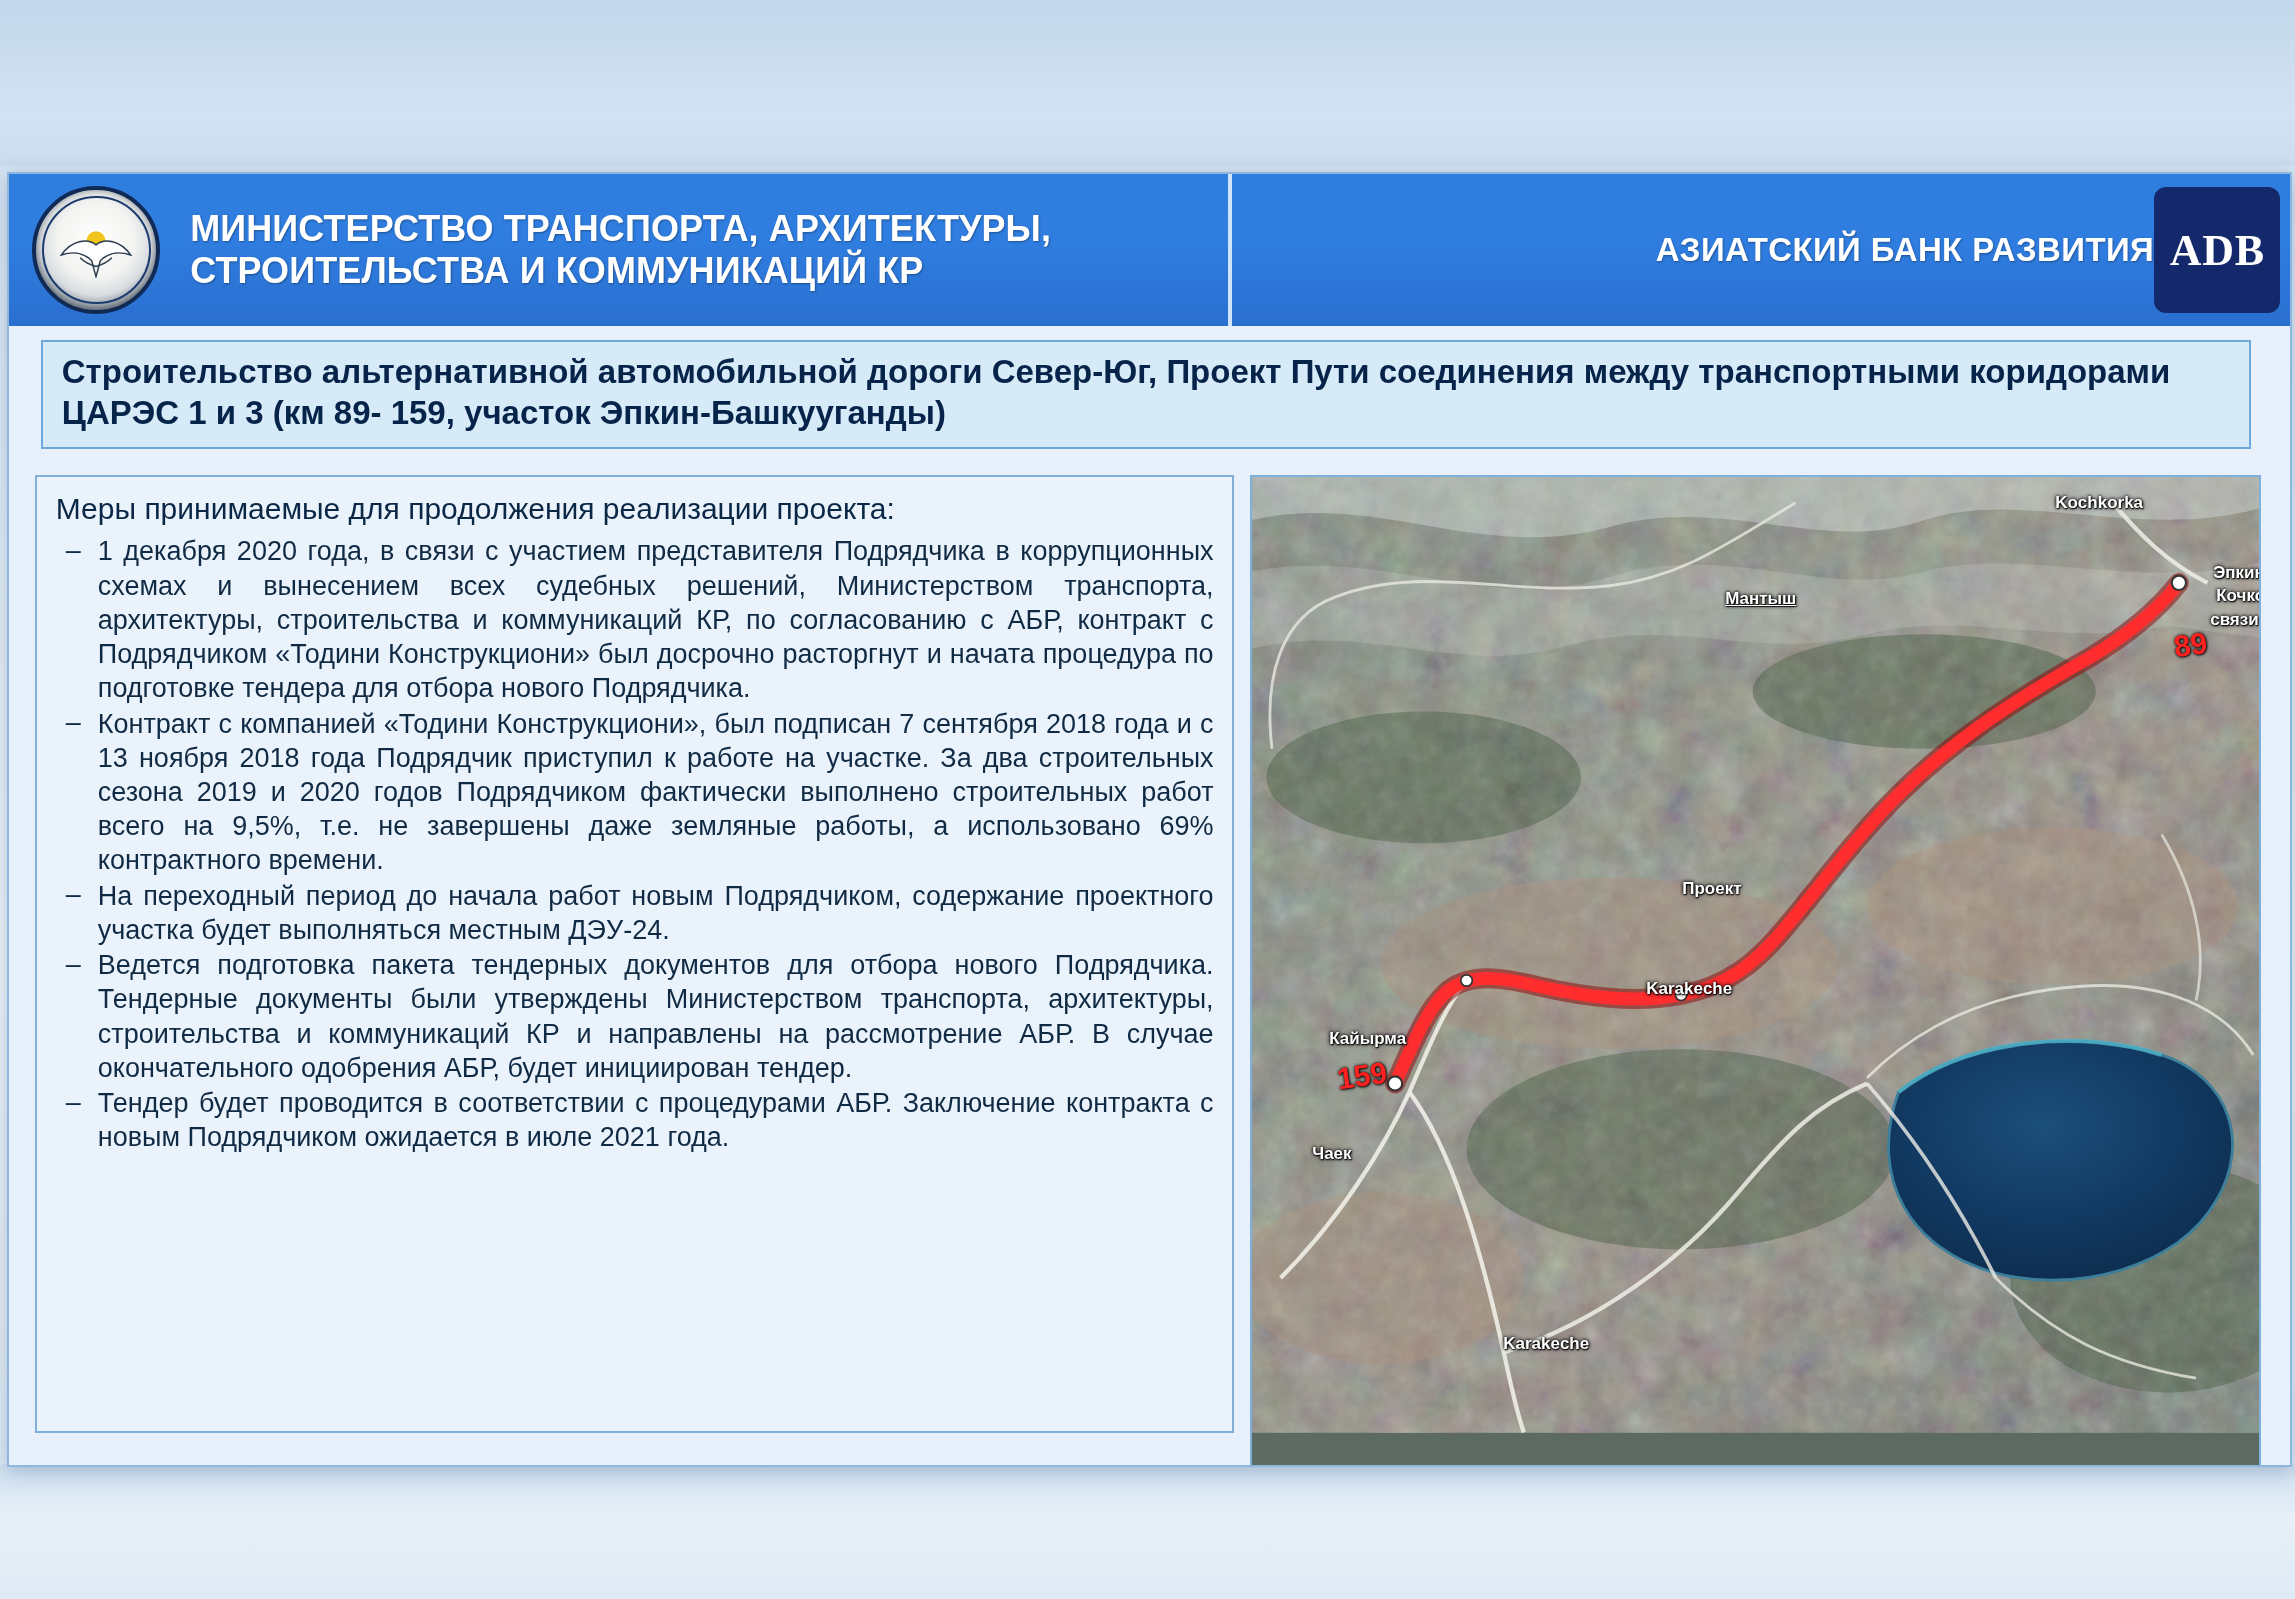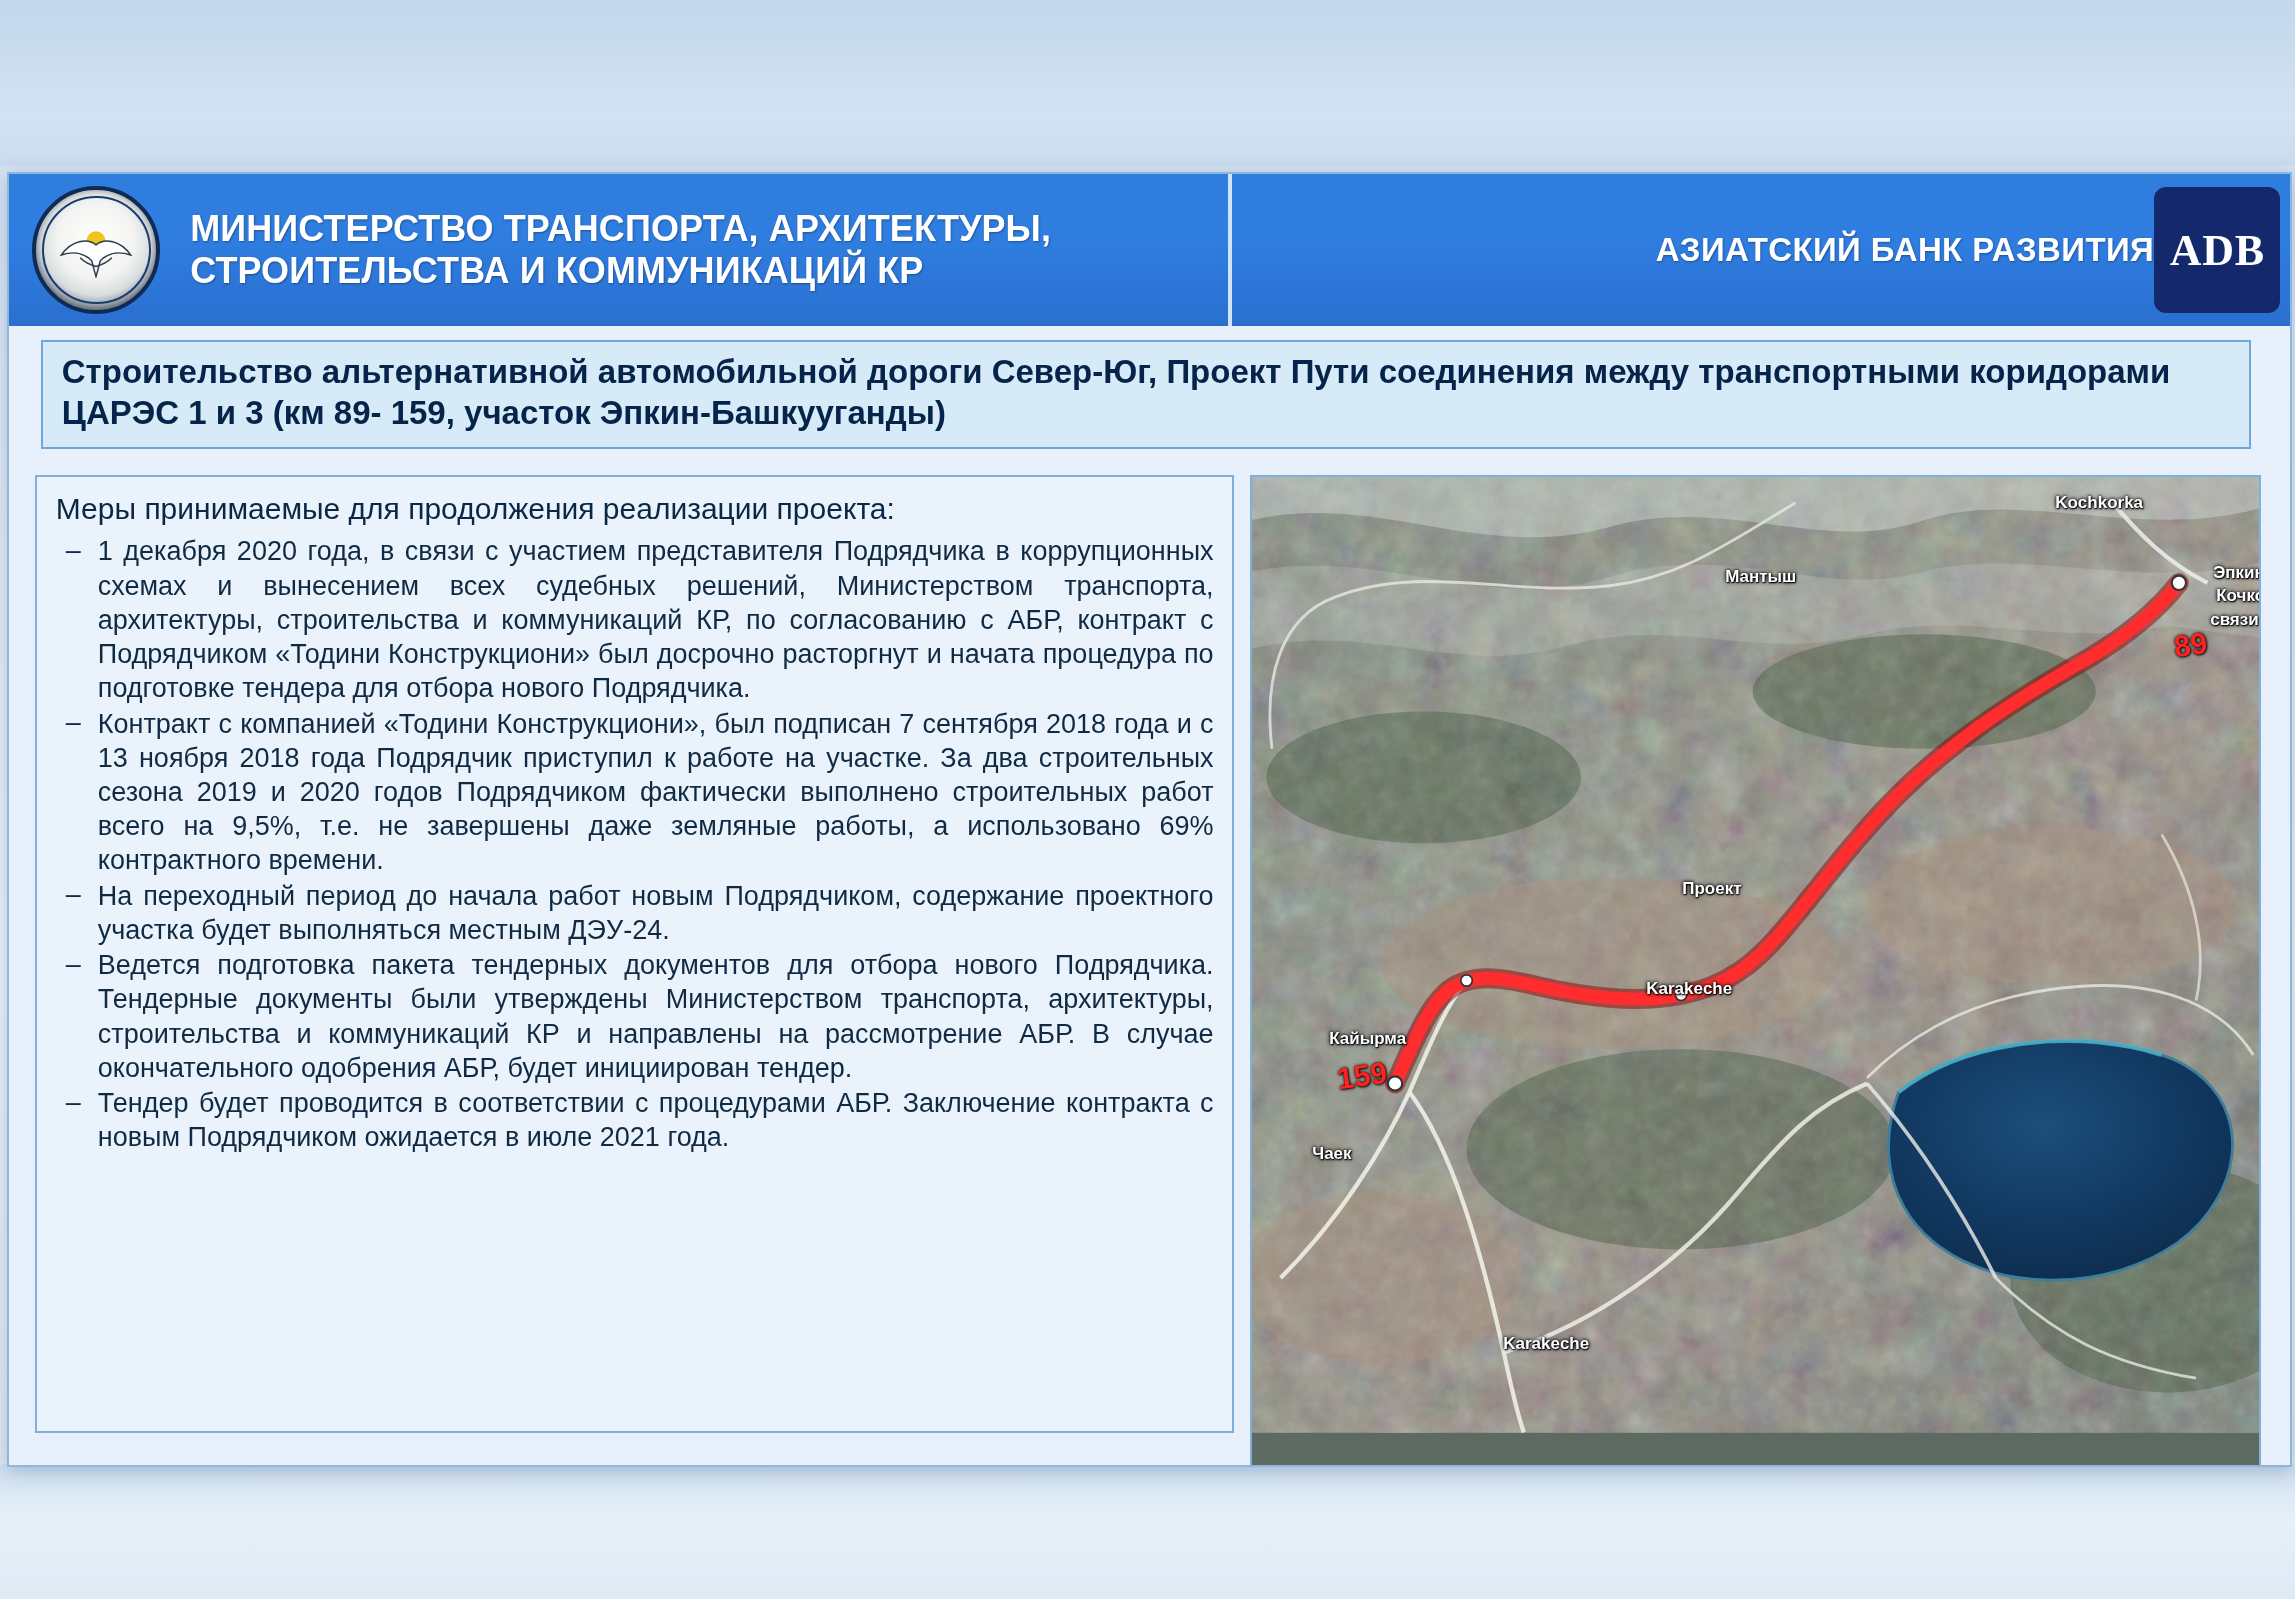--- a/index.html
+++ b/index.html
@@ -328,21 +328,21 @@
       <path d="M100 424 C 112 398, 122 372, 136 360 C 152 346, 176 350, 200 356 C 236 364, 268 368, 300 362 C 332 356, 352 340, 372 316 C 396 288, 420 254, 452 222 C 492 182, 540 152, 586 126 C 616 108, 634 92, 648 74" fill="none" stroke="#8d0000" stroke-width="14" stroke-linecap="round" opacity="0.5"></path>
       <path d="M100 424 C 112 398, 122 372, 136 360 C 152 346, 176 350, 200 356 C 236 364, 268 368, 300 362 C 332 356, 352 340, 372 316 C 396 288, 420 254, 452 222 C 492 182, 540 152, 586 126 C 616 108, 634 92, 648 74" fill="none" stroke="#ff2d2d" stroke-width="9" stroke-linecap="round"></path>
 
       <circle cx="100" cy="424" r="5" fill="#ffffff" stroke="#333" stroke-width="1.5"></circle>
       <circle cx="648" cy="74" r="5" fill="#ffffff" stroke="#333" stroke-width="1.5"></circle>
       <circle cx="150" cy="352" r="4" fill="#ffffff" stroke="#333" stroke-width="1.2"></circle>
       <circle cx="300" cy="362" r="4" fill="#ffffff" stroke="#333" stroke-width="1.2"></circle>
     </svg>
 
     <div class="map-label" style="left:803px; top:16px;">Kochkorka</div>
-    <div class="map-label" style="left:473px; top:90px;">Мантыш</div>
+    <div class="map-label" style="left:473px; top:112px;text-decoration:underline;">Мантыш</div>
     <div class="map-label" style="left:961px; top:86px;">Эпкин-</div>
     <div class="map-label" style="left:964px; top:109px;">Кочкор</div>
     <div class="map-label" style="left:958px; top:133px;">связи</div>
     <div class="map-label" style="left:430px; top:402px;">Проект</div>
     <div class="map-label" style="left:394px; top:502px;">Karakeche</div>
     <div class="map-label" style="left:77px; top:552px;">Кайырма</div>
     <div class="map-label" style="left:60px; top:667px;">Чаек</div>
     <div class="map-label" style="left:251px; top:857px;">Karakeche</div>
 
     <div class="km-label rot" style="left:922px; top:151px;">89</div>

